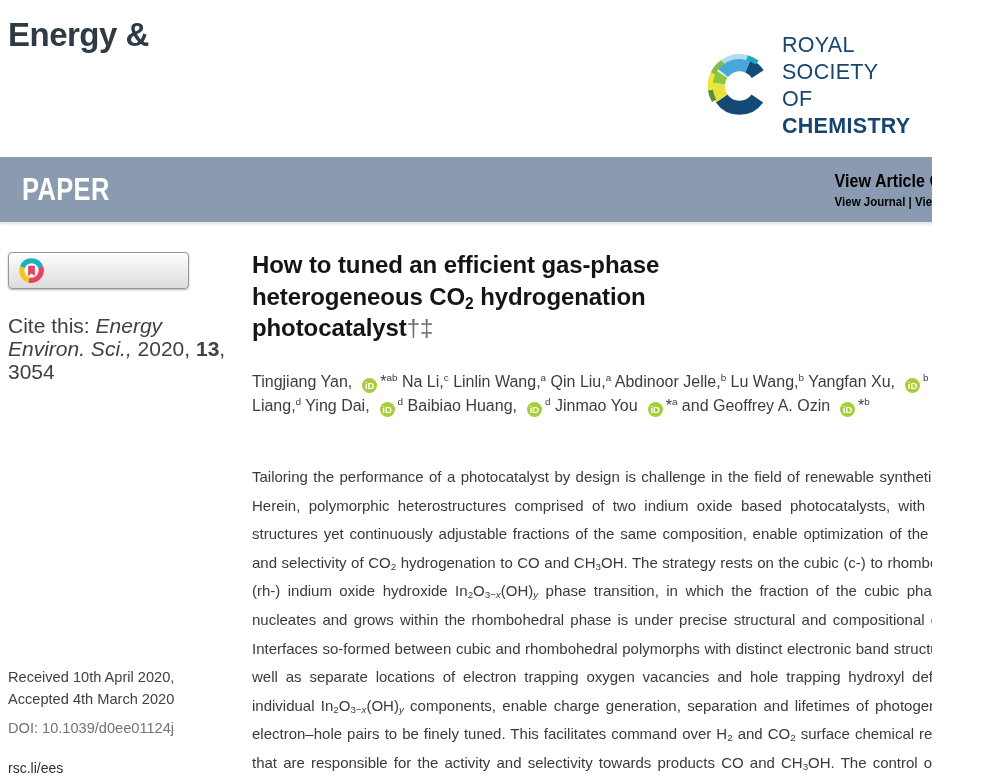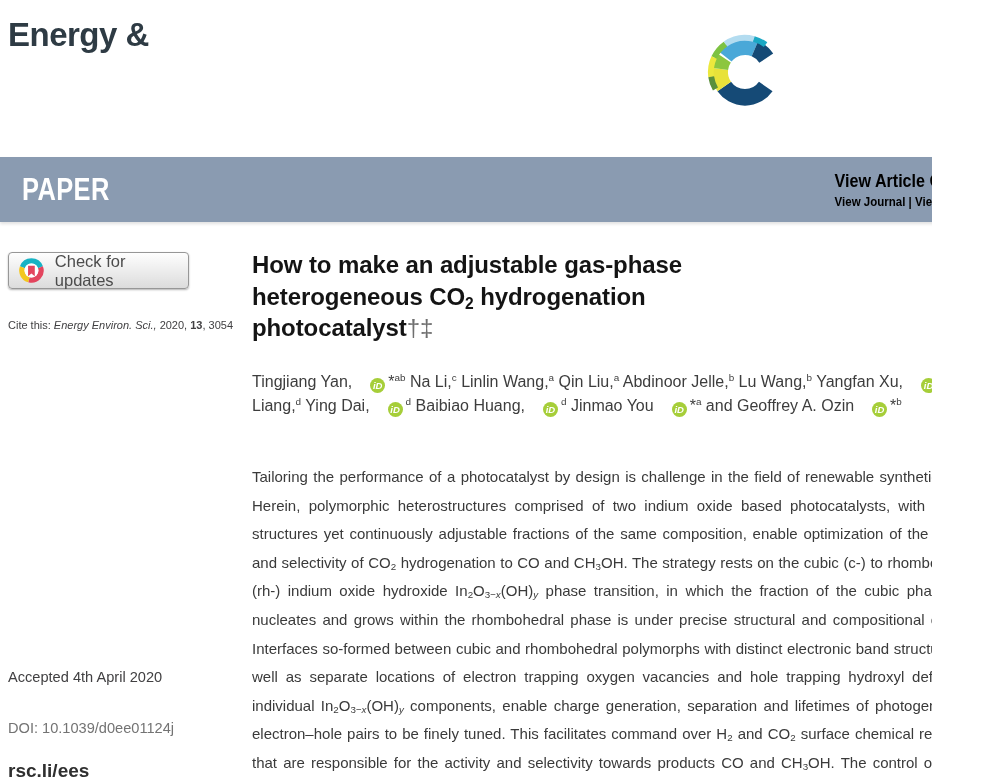--- a/index.html
+++ b/index.html
@@ -25,38 +25,38 @@
   .banner-links .vji{margin-top:3px;font-weight:700;font-size:12.5px;transform:scaleX(0.92);
         transform-origin:right center;}
   .banner-links .vji a{cursor:pointer;}
 
   
   .check-btn{position:absolute;left:8px;top:252px;width:181px;height:37px;
         background:linear-gradient(#fefefe,#dcdcdc);border:1px solid #979797;border-radius:4px;
         box-shadow:0 1px 2px rgba(0,0,0,0.3);display:flex;align-items:center;cursor:pointer;box-sizing:border-box;}
   .check-btn svg{margin-left:9px;}
   .check-btn .lbl{margin-left:10px;font-size:16.5px;color:#4c4c4c;}
-  .cite-block{position:absolute;left:8px;top:314px;width:230px;font-size:11px;line-height:23px;color:#414042;}
+  .cite-block{position:absolute;left:8px;top:314px;width:230px;font-size:21px;line-height:23px;color:#414042;}
   .recv-block{position:absolute;left:8px;top:666px;width:230px;font-size:14.6px;line-height:22px;color:#414042;}
   .doi-line{position:absolute;left:8px;top:720px;width:230px;font-size:14.6px;color:#737373;cursor:pointer;}
-  .rsc-link{position:absolute;left:8px;top:760px;font-size:19px;font-weight:700;color:#2f2f2f;cursor:pointer;}
+  .rsc-link{position:absolute;left:8px;top:760px;font-size:14px;font-weight:400;color:#2f2f2f;cursor:pointer;}
 
   
   .art-title{position:absolute;left:252px;top:249px;width:545px;font-size:24px;line-height:31.5px;
         font-weight:700;color:#141414;letter-spacing:-0.1px;}
   .art-title .dagger{color:#6f6f6f;font-weight:400;}
   .authors{position:absolute;left:252px;top:370px;width:728px;font-size:16px;line-height:23.5px;color:#3d3d3d;}
   .abstract{position:absolute;left:252px;top:463px;width:728px;font-size:15px;line-height:28.6px;
         color:#3a3a3a;text-align:justify;}
 
   .rich sup{font-size:62%;vertical-align:super;line-height:0;}
   .rich sub{font-size:65%;vertical-align:-0.25em;line-height:0;}
   .orcid{display:inline-block;width:15px;height:15px;border-radius:50%;background:#a6ce39;color:#fff;
-        font-size:9.5px;font-style:italic;font-weight:700;text-align:center;line-height:15px;
-        margin:0 3px 0 18px;vertical-align:-2px;cursor:pointer;}
+        font-size:9.5px;font-weight:700;text-align:center;line-height:15px;
+        margin:0 3px 0 10px;vertical-align:-2px;cursor:pointer;}
 </style>
 </head>
 <body>
 
 <div class="page">
 
   <div class="journal-title">
     <div>Energy &amp;</div>
   </div>
 
@@ -68,20 +68,24 @@
         <path d="M14.2,37.8 A26,26 0 0 1 18.4,26.5" stroke="#8cc63f" stroke-width="17"></path>
         <path d="M19.5,25.0 A26,26 0 0 1 50.2,17.1" stroke="#4aa8d8" stroke-width="17"></path>
         <path d="M50.2,17.1 A26,26 0 0 1 61.8,26.8" stroke="#154a76" stroke-width="17"></path>
         <path d="M19.9,12.3 A35,35 0 0 1 49.1,7.2" stroke="#b3dcf0" stroke-width="6"></path>
         <path d="M49.1,7.2 A35,35 0 0 1 61.1,13.0" stroke="#1ba8c4" stroke-width="6"></path>
         <path d="M8.3,26.2 A35,35 0 0 1 19.9,12.3" stroke="#7dc242" stroke-width="6"></path>
         <path d="M5.3,45.9 A35,35 0 0 1 8.3,26.2" stroke="#ece83d" stroke-width="6"></path>
         <path d="M9.7,58.5 A35,35 0 0 1 5.3,45.9" stroke="#5a8f3c" stroke-width="6"></path>
       </g>
     </svg>
+    <div class="rsc-name">
+      <div>ROYAL SOCIETY</div>
+      <div><span>OF </span><b>CHEMISTRY</b></div>
+    </div>
   </div>
 
   <div class="banner" id="banner" style="background: rgb(138, 155, 177); padding-left: 32px;">
     <span class="paper-label">PAPER</span>
     <div class="banner-links">
       <a class="vao">View Article Online</a>
       <div class="vji">
         <a>View Journal</a>
         <span>|</span>
         <a>View Issue</a>
@@ -92,31 +96,31 @@
   <div class="check-btn">
     <svg width="27" height="27" viewBox="0 0 28 28">
       <g fill="none" stroke-linecap="butt">
         <path d="M4.6,10.6 A10,10 0 0 1 23.4,10.6" stroke="#17b3c4" stroke-width="5.5"></path>
         <path d="M23.4,10.6 A10,10 0 0 1 11.4,23.7" stroke="#e3455e" stroke-width="5.5"></path>
         <path d="M11.4,23.7 A10,10 0 0 1 4.6,10.6" stroke="#f3c71f" stroke-width="5.5"></path>
       </g>
       <circle cx="14" cy="14" r="7.2" fill="#fff"></circle>
       <path d="M10.5,9 h7 v11 l-3.5,-2.8 l-3.5,2.8 z" fill="#e3455e"></path>
     </svg>
-    <span class="lbl">Check for updates</span>
   </div>
 
   <div class="cite-block rich"><span>Cite this: </span><span style="font-style: italic;">Energy Environ. Sci.,</span><span> 2020, </span><span style="font-weight: 700;">13</span><span>, 3054</span></div>
 
   <div class="recv-block">
-    <div>Accepted 4th April 2020</div>
+    <div>Received 10th April 2020,</div>
+    <div>Accepted 4th March 2020</div>
   </div>
 
   <div class="doi-line">DOI: 10.1039/d0ee01124j</div>
   <div class="rsc-link">rsc.li/ees</div>
 
-  <h1 class="art-title rich" style="margin:0;"><span>How to make an adjustable gas-phase heterogeneous CO</span><sub>2</sub><span> hydrogenation photocatalyst</span><span class="dagger">†‡</span></h1>
+  <h1 class="art-title rich" style="margin:0;"><span>How to tuned an efficient gas-phase heterogeneous CO</span><sub>2</sub><span> hydrogenation photocatalyst</span><span class="dagger">†‡</span></h1>
 
   <div class="authors rich"><span>Tingjiang Yan,</span><span class="orcid">iD</span><span>*</span><sup>ab</sup><span> Na Li,</span><sup>c</sup><span> Linlin Wang,</span><sup>a</sup><span> Qin Liu,</span><sup>a</sup><span> Abdinoor Jelle,</span><sup>b</sup><span> Lu Wang,</span><sup>b</sup><span> Yangfan Xu,</span><span class="orcid">iD</span><sup>b</sup><span> Yan Liang,</span><sup>d</sup><span> Ying Dai,</span><span class="orcid">iD</span><sup>d</sup><span> Baibiao Huang,</span><span class="orcid">iD</span><sup>d</sup><span> Jinmao You</span><span class="orcid">iD</span><span>*</span><sup>a</sup><span> and Geoffrey A. Ozin</span><span class="orcid">iD</span><span>*</span><sup>b</sup></div>
 
   <div class="abstract rich"><span>Tailoring the performance of a photocatalyst by design is challenge in the field of renewable synthetic fuels. Herein, polymorphic heterostructures comprised of two indium oxide based photocatalysts, with distinct structures yet continuously adjustable fractions of the same composition, enable optimization of the activity and selectivity of CO</span><sub>2</sub><span> hydrogenation to CO and CH</span><sub>3</sub><span>OH. The strategy rests on the cubic (c-) to rhombohedral (rh-) indium oxide hydroxide In</span><sub>2</sub><span>O</span><sub>3−</sub><sub style="font-style: italic;">x</sub><span>(OH)</span><sub style="font-style: italic;">y</sub><span> phase transition, in which the fraction of the cubic phase that nucleates and grows within the rhombohedral phase is under precise structural and compositional control. Interfaces so-formed between cubic and rhombohedral polymorphs with distinct electronic band structures as well as separate locations of electron trapping oxygen vacancies and hole trapping hydroxyl defects in individual In</span><sub>2</sub><span>O</span><sub>3−</sub><sub style="font-style: italic;">x</sub><span>(OH)</span><sub style="font-style: italic;">y</sub><span> components, enable charge generation, separation and lifetimes of photogenerated electron–hole pairs to be finely tuned. This facilitates command over H</span><sub>2</sub><span> and CO</span><sub>2</sub><span> surface chemical reactions that are responsible for the activity and selectivity towards products CO and CH</span><sub>3</sub><span>OH. The control over the performance metrics of a CO</span></div>
 
 </div>
 
 </body></html>

